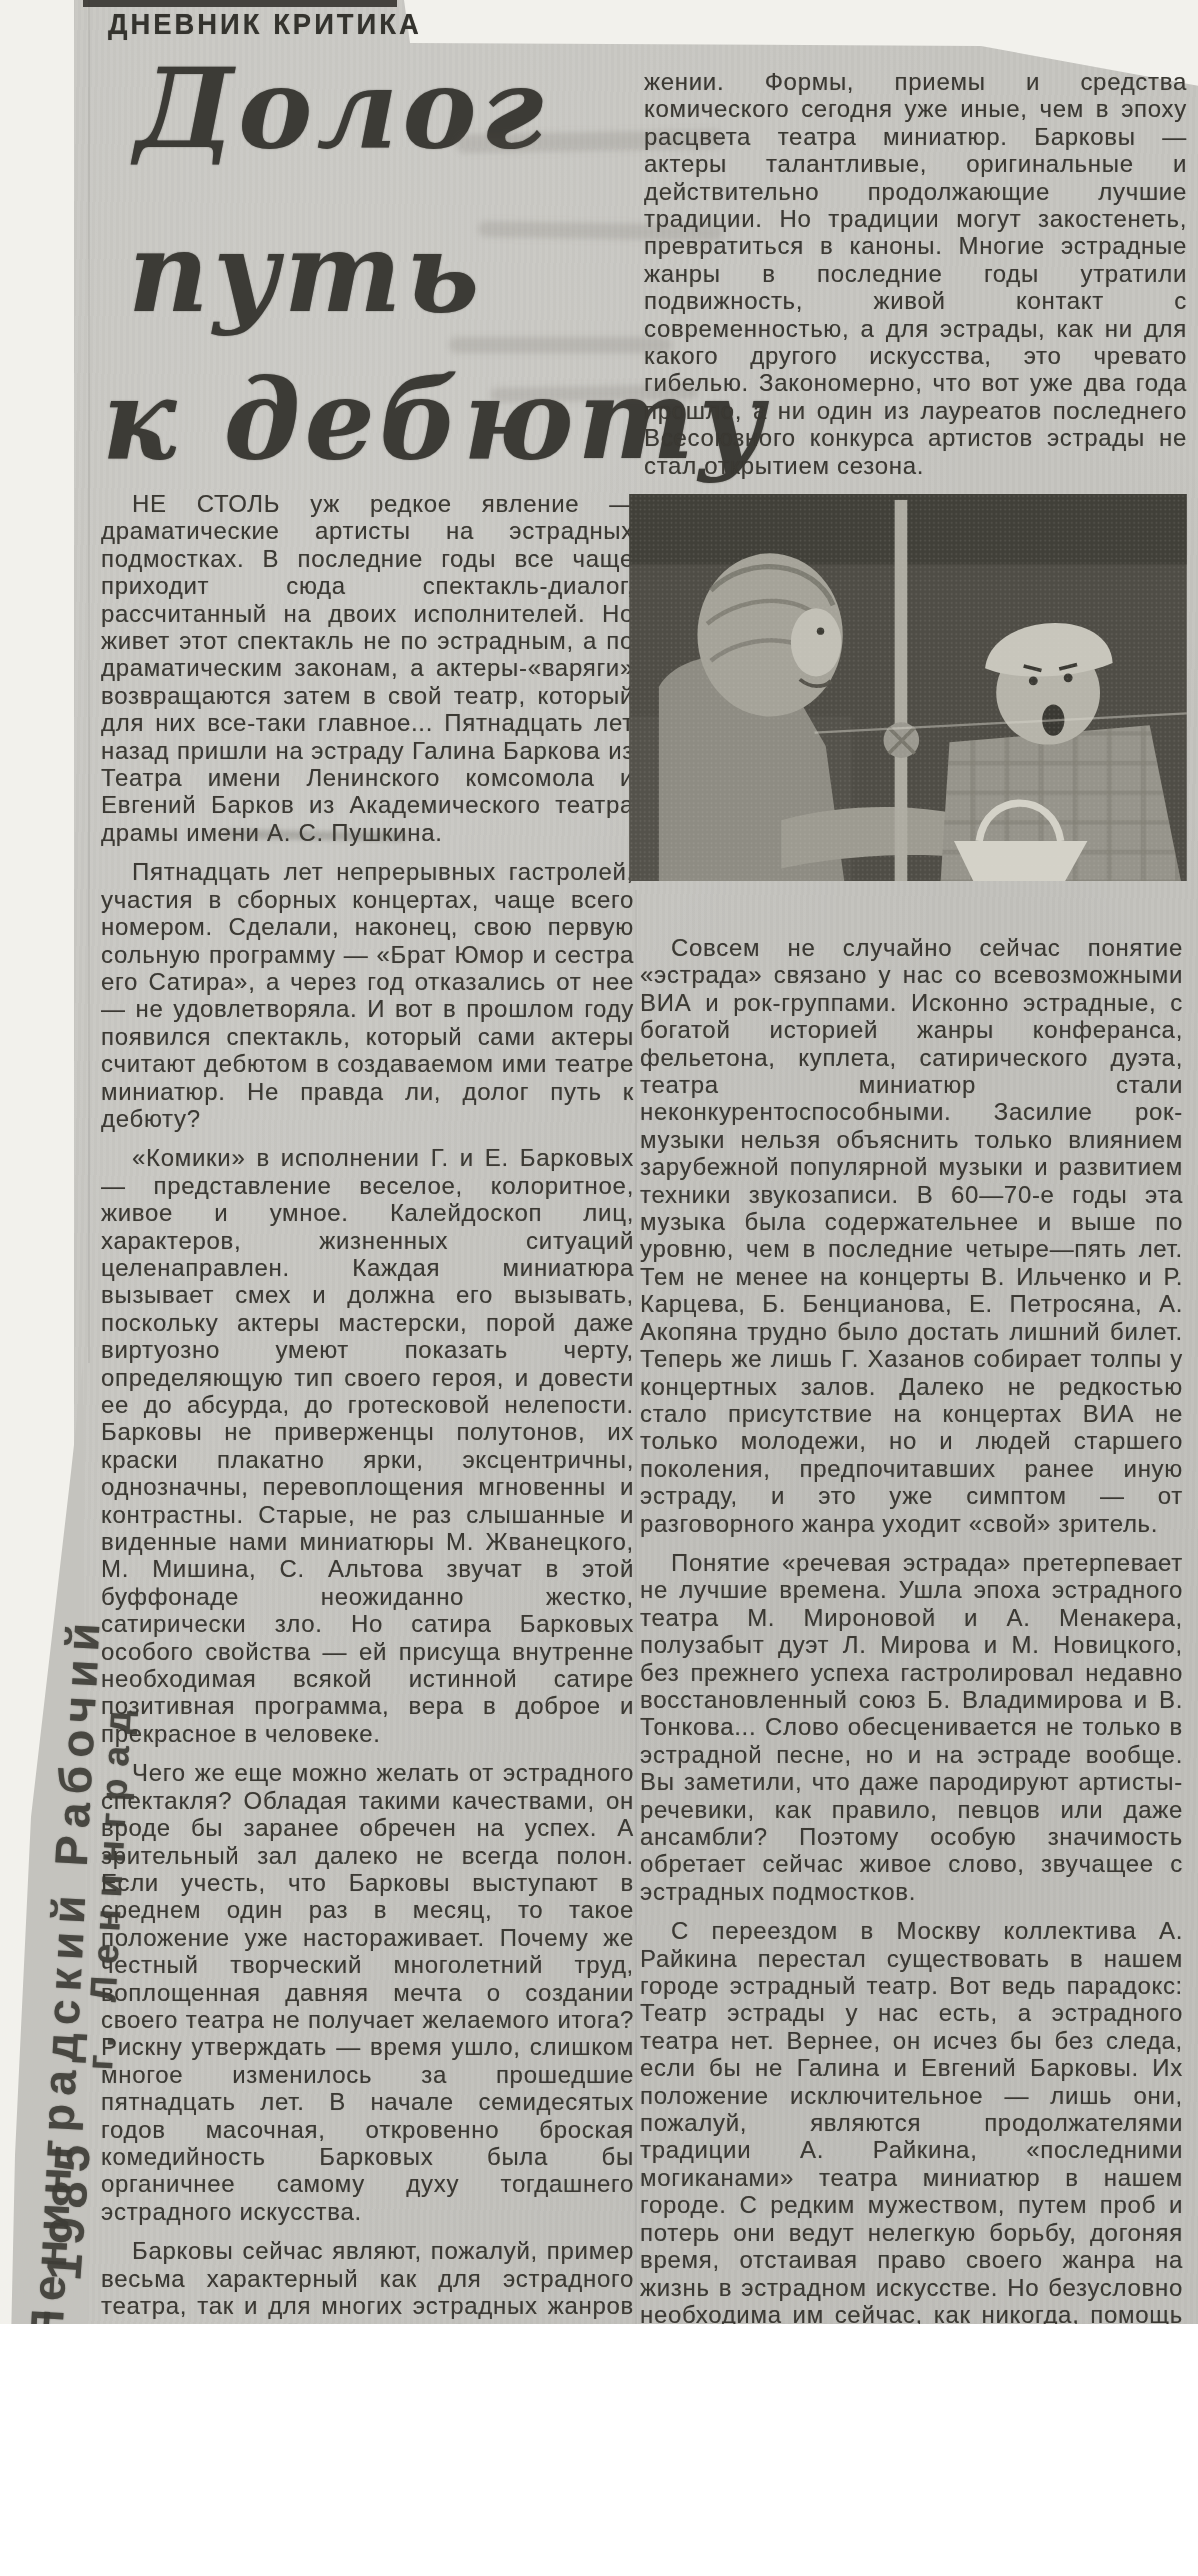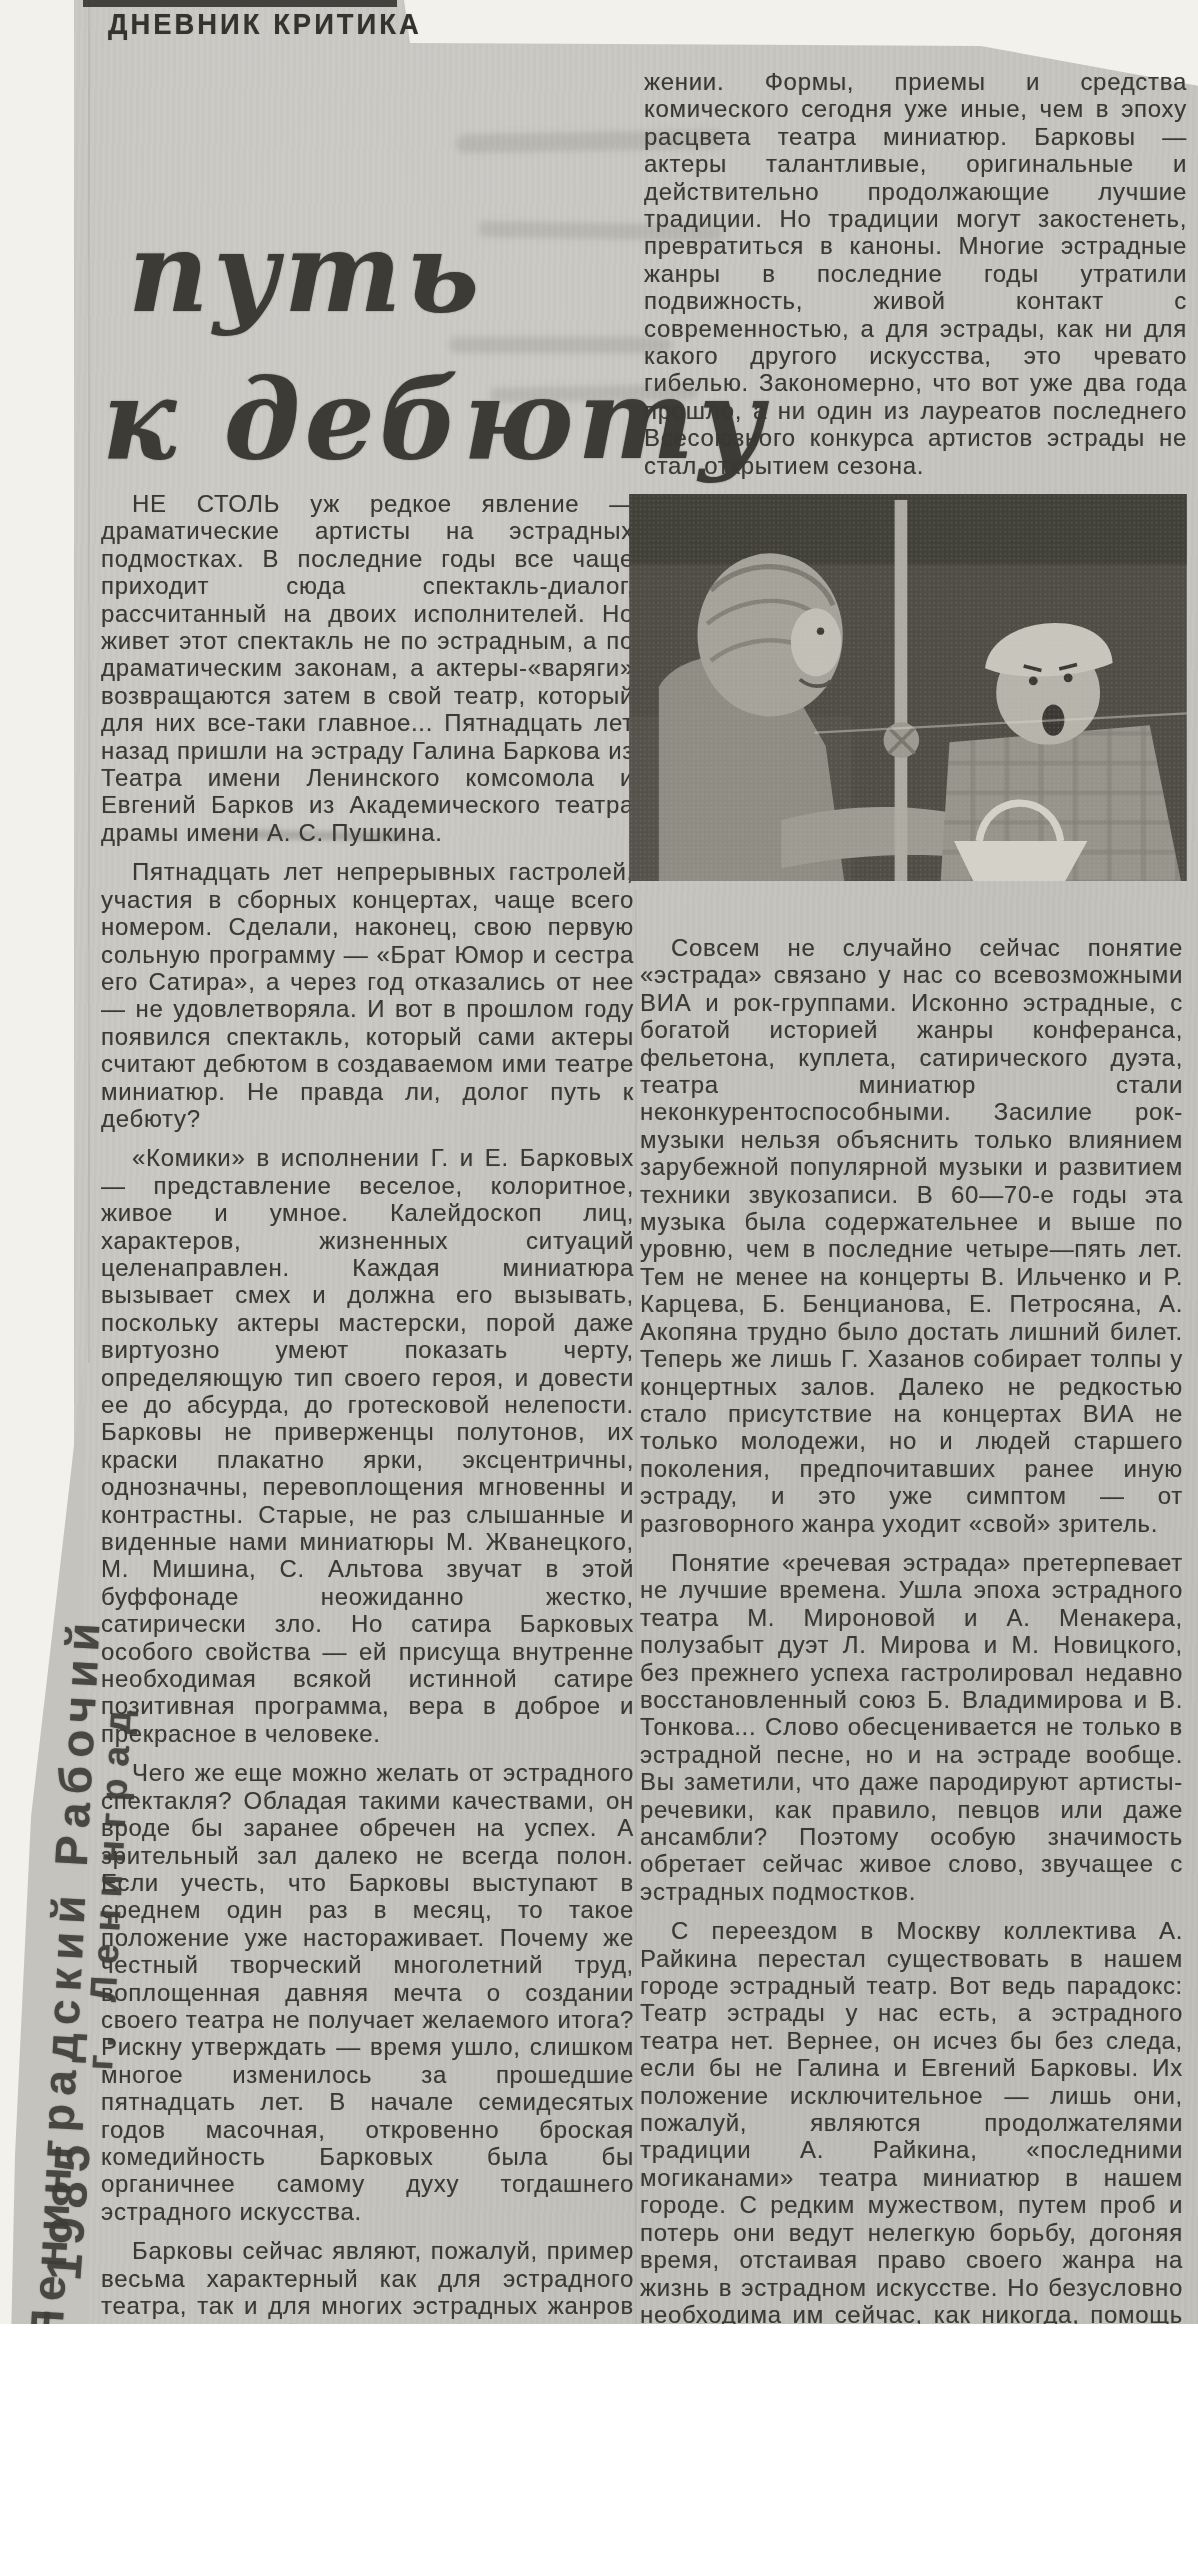--- a/index.html
+++ b/index.html
@@ -120,20 +120,21 @@
 </head>
 <body>
 
 <div class="page">
 
   <div class="paper"></div>
   <div class="paper-wedge"></div>
   <div class="top-strip"></div>
 
   <div class="kicker">ДНЕВНИК КРИТИКА</div>
+  <div class="headline hl1">Долог</div>
   <div class="headline hl2">путь</div>
   <div class="headline hl3">к дебюту</div>
 
   <div class="ghost" style="left:456px;top:132px;width:267px;height:19px;transform:rotate(-1deg);"></div>
   <div class="ghost" style="left:478px;top:223px;width:245px;height:16.3px;transform:rotate(1deg);"></div>
   <div class="ghost" style="left:449px;top:337px;width:223px;height:16.3px;"></div>
   <div class="ghost" style="left:490px;top:386px;width:208px;height:15px;transform:rotate(-1deg);"></div>
   <div class="smudge" style="left:690px;top:803px;width:171px;height:9.6px;transform:rotate(-1deg);"></div>
   <div class="smudge" style="left:223px;top:831px;width:185px;height:9px;transform:rotate(1deg);"></div>
 

